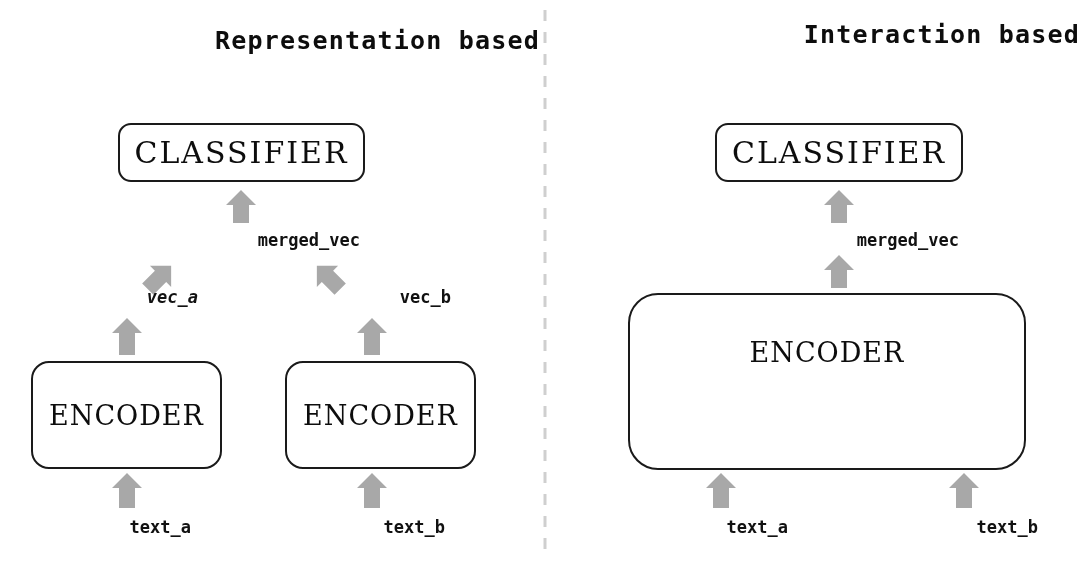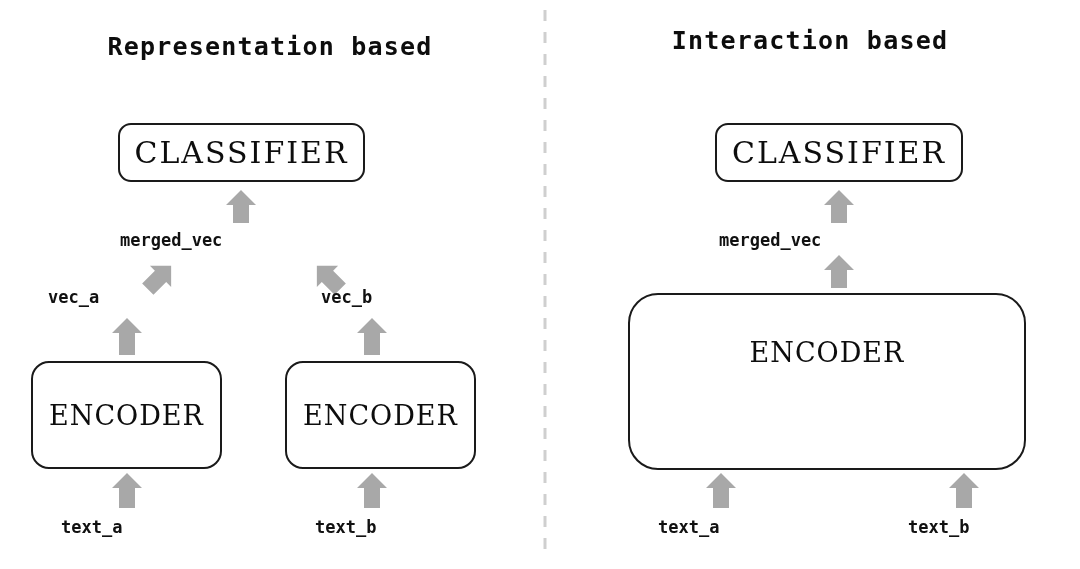--- a/index.html
+++ b/index.html
@@ -29,22 +29,21 @@
     height: 569px;
   }
   .panel-title {
     position: absolute;
     font-family: "DejaVu Sans Mono", monospace;
     font-weight: bold;
     font-size: 25px;
     letter-spacing: 1.2px;
     color: #0d0d0d;
     white-space: nowrap;
-    text-align: center;
-    margin-top: 6px;
+    text-align: right;
   }
   #title-left  { left: 0px;   top: 26px; width: 540px; }
   #title-right { left: 540px; top: 20px; width: 540px; }
 
   .node-box {
     position: absolute;
     box-sizing: border-box;
     background: #ffffff;
     border: 2px solid #1a1a1a;
     display: flex;
@@ -79,24 +78,24 @@
     font-size: 27px; letter-spacing: 1px; margin-top: 42px;
   }
 
   .edge-label {
     position: absolute;
     font-family: "DejaVu Sans Mono", monospace;
     font-weight: bold;
     font-size: 17px;
     color: #111111;
     white-space: nowrap;
-    text-align: left;
+    text-align: right;
   }
   #lbl-merged-left  { left: 120px; top: 230px; width: 240px; }
-  #lbl-vec-a        { left: 48px;  top: 287px; width: 130px; }
+  #lbl-vec-a        { left: 68px;  top: 287px; width: 130px; font-style: italic; }
   #lbl-vec-b        { left: 321px; top: 287px; width: 130px; }
   #lbl-text-a-left  { left: 61px;  top: 517px; width: 130px; }
   #lbl-text-b-left  { left: 315px; top: 517px; width: 130px; }
   #lbl-merged-right { left: 719px; top: 230px; width: 240px; }
   #lbl-text-a-right { left: 658px; top: 517px; width: 130px; }
   #lbl-text-b-right { left: 908px; top: 517px; width: 130px; }
 </style>
 </head>
 <body>
 

